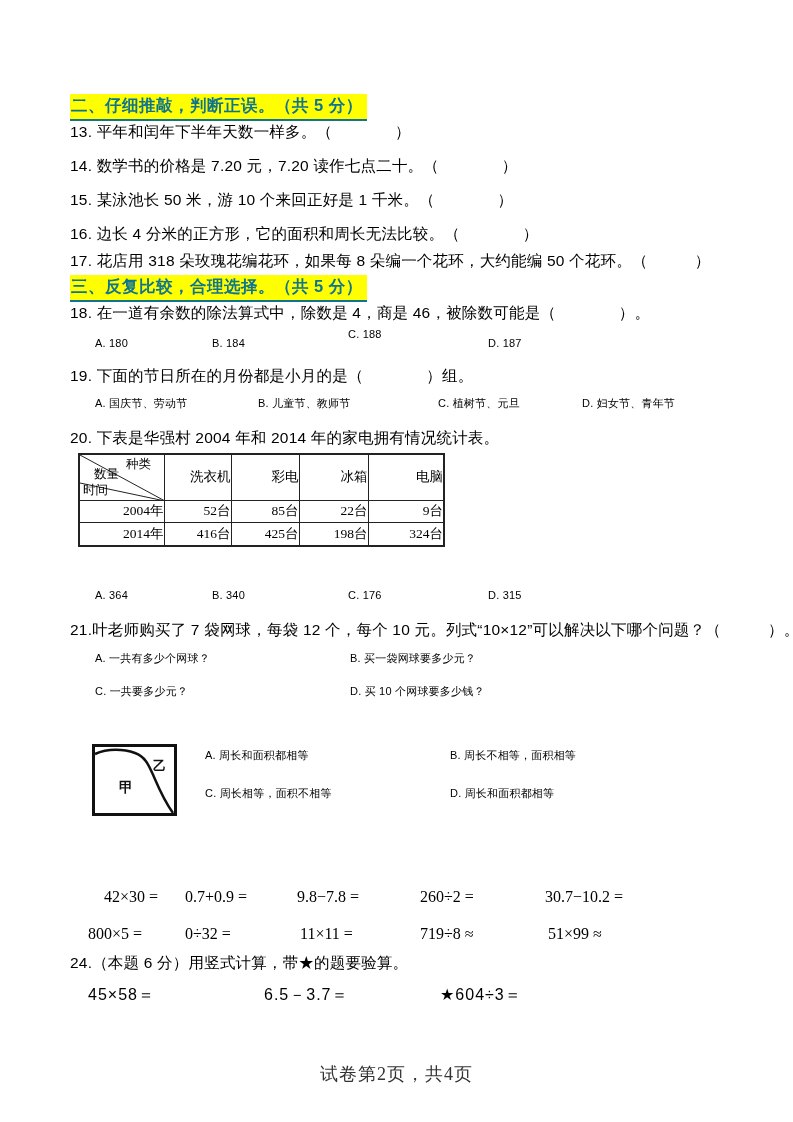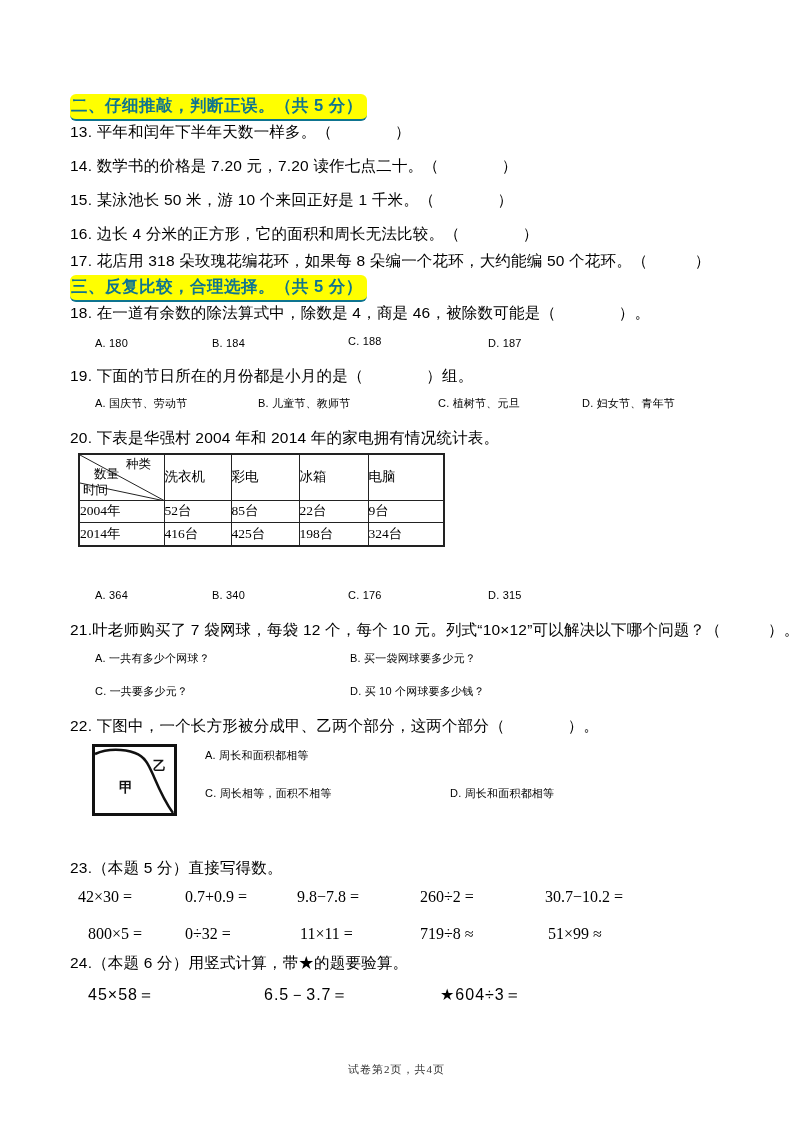--- a/index.html
+++ b/index.html
@@ -9,49 +9,48 @@
     font-family:"Liberation Sans", sans-serif;
     overflow:hidden;
   }
   .abs { position:absolute; }
   .sec-heading {
     font-size:16.5px; font-weight:bold; color:#0E7490;
     background:#FFFF00; padding:1px 4px 2px 1px;
     border-bottom:2px solid #0E7490;
     white-space:nowrap; letter-spacing:0.5px;
     display:inline-block;
-    border-radius:6px;
   }
   .q   { font-size:15.5px; white-space:nowrap; letter-spacing:0.2px; }
   .opt { font-size:11px; white-space:nowrap; letter-spacing:0.2px; }
   .math {
     font-family:"Liberation Serif", serif;
     font-size:16px; white-space:nowrap;
   }
   .calc { font-size:16px; white-space:nowrap; letter-spacing:1px; }
 
   
   table.stat { border-collapse:collapse; table-layout:fixed; background:#fff; }
   table.stat td {
-    border:1px solid #222; text-align:left; vertical-align:middle;
+    border:1px solid #222; text-align:right; vertical-align:middle;
     font-size:13.5px; font-family:"Liberation Serif", serif;
     padding:0; overflow:hidden;
   }
   table.stat { border:2px solid #222; }
   td.corner { position:relative; }
   td.corner span { position:absolute; font-size:12.5px; line-height:13px; }
   .c-top { top:3px;  left:46px; }
   .c-mid { top:13px; left:14px; }
   .c-bot { bottom:3px; left:3px; }
   .corner-svg { position:absolute; top:0; left:0; }
 
   .figure-box { position:absolute; }
   .footer {
     position:absolute; left:0; right:0; text-align:center;
-    font-size:11px; color:#333; font-family:"Liberation Serif", serif;
+    font-size:18px; color:#333; font-family:"Liberation Serif", serif;
     letter-spacing:1px;
   }
 </style>
 </head>
 <body>
 
 <div class="page">
 
   <div class="abs" style="top:94px;left:70px">
     <span class="sec-heading">二、仔细推敲，判断正误。（共 5 分）</span>
@@ -62,21 +61,21 @@
   <div class="abs q" style="top:224px;left:70px">16. 边长 4 分米的正方形，它的面积和周长无法比较。（　　　　）</div>
   <div class="abs q" style="top:251px;left:70px">17. 花店用 318 朵玫瑰花编花环，如果每 8 朵编一个花环，大约能编 50 个花环。（　　　）</div>
 
   <div class="abs" style="top:275px;left:70px">
     <span class="sec-heading">三、反复比较，合理选择。（共 5 分）</span>
   </div>
 
   <div class="abs q" style="top:303px;left:70px">18. 在一道有余数的除法算式中，除数是 4，商是 46，被除数可能是（　　　　）。</div>
   <div class="abs opt" style="top:337px;left:95px">A. 180</div>
   <div class="abs opt" style="top:337px;left:212px">B. 184</div>
-  <div class="abs opt" style="top:335px;left:348px">C. 188</div>
+  <div class="abs opt" style="top:328px;left:348px">C. 188</div>
   <div class="abs opt" style="top:337px;left:488px">D. 187</div>
 
   <div class="abs q" style="top:366px;left:70px">19. 下面的节日所在的月份都是小月的是（　　　　）组。</div>
   <div class="abs opt" style="top:396px;left:95px">A. 国庆节、劳动节</div>
   <div class="abs opt" style="top:396px;left:258px">B. 儿童节、教师节</div>
   <div class="abs opt" style="top:396px;left:438px">C. 植树节、元旦</div>
   <div class="abs opt" style="top:396px;left:582px">D. 妇女节、青年节</div>
 
   <div class="abs q" style="top:428px;left:70px">20. 下表是华强村 2004 年和 2014 年的家电拥有情况统计表。</div>
 
@@ -127,37 +126,36 @@
   <div class="abs opt" style="top:589px;left:212px">B. 340</div>
   <div class="abs opt" style="top:589px;left:348px">C. 176</div>
   <div class="abs opt" style="top:589px;left:488px">D. 315</div>
 
   <div class="abs q" style="top:620px;left:70px">21.叶老师购买了 7 袋网球，每袋 12 个，每个 10 元。列式“10×12”可以解决以下哪个问题？（　　　）。</div>
   <div class="abs opt" style="top:651px;left:95px">A. 一共有多少个网球？</div>
   <div class="abs opt" style="top:651px;left:350px">B. 买一袋网球要多少元？</div>
   <div class="abs opt" style="top:684px;left:95px">C. 一共要多少元？</div>
   <div class="abs opt" style="top:684px;left:350px">D. 买 10 个网球要多少钱？</div>
 
-  <div class="abs q" style="top:716px;left:70px">22. 下图中，一个长方形被分成甲、乙两个部分，这两个部分（　　　　）。</div>
 
   <div class="figure-box" style="top:744px;left:92px">
     <svg width="85" height="72" viewBox="0 0 85 72">
       <rect x="1.5" y="1.5" width="82" height="69" fill="none" stroke="#111" stroke-width="3"></rect>
       <path d="M3,10 C16,4 32,5 43,9 C54,13 57,22 62,33 C68,47 73,58 81,69" fill="none" stroke="#111" stroke-width="2.5"></path>
       <text x="27" y="48" font-size="14" font-weight="bold" fill="#111">甲</text>
       <text x="61" y="26" font-size="13" font-weight="bold" fill="#111">乙</text>
     </svg>
   </div>
   <div class="abs opt" style="top:748px;left:205px">A. 周长和面积都相等</div>
+  <div class="abs opt" style="top:748px;left:450px">B. 周长不相等，面积相等</div>
   <div class="abs opt" style="top:786px;left:205px">C. 周长相等，面积不相等</div>
   <div class="abs opt" style="top:786px;left:450px">D. 周长和面积都相等</div>
 
 
-  <div class="abs q" style="top:858px;left:70px">23.（本题 5 分）直接写得数。</div>
-  <div class="abs math" style="top:888px;left:78px">42×30 =</div>
+  <div class="abs math" style="top:888px;left:104px">42×30 =</div>
   <div class="abs math" style="top:888px;left:185px">0.7+0.9 =</div>
   <div class="abs math" style="top:888px;left:297px">9.8−7.8 =</div>
   <div class="abs math" style="top:888px;left:420px">260÷2 =</div>
   <div class="abs math" style="top:888px;left:545px">30.7−10.2 =</div>
   <div class="abs math" style="top:925px;left:88px">800×5 =</div>
   <div class="abs math" style="top:925px;left:185px">0÷32 =</div>
   <div class="abs math" style="top:925px;left:300px">11×11 =</div>
   <div class="abs math" style="top:925px;left:420px">719÷8 ≈</div>
   <div class="abs math" style="top:925px;left:548px">51×99 ≈</div>
 

